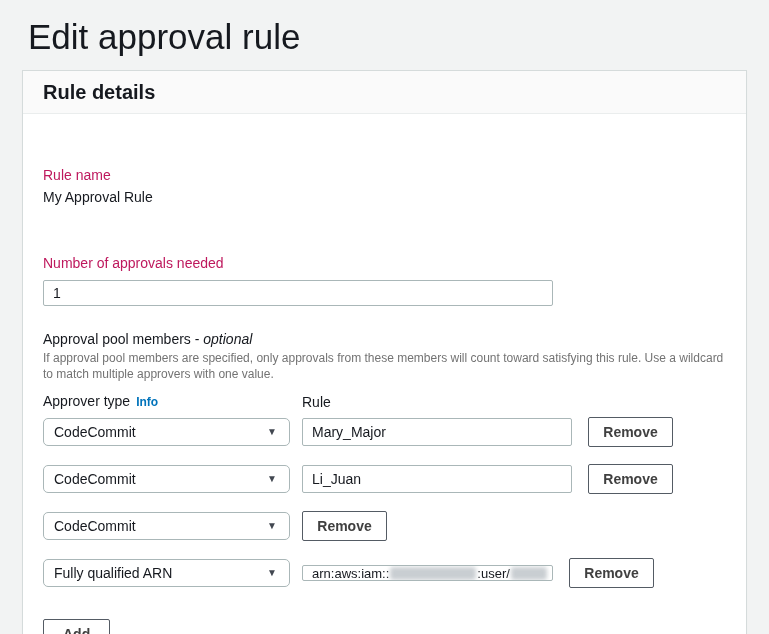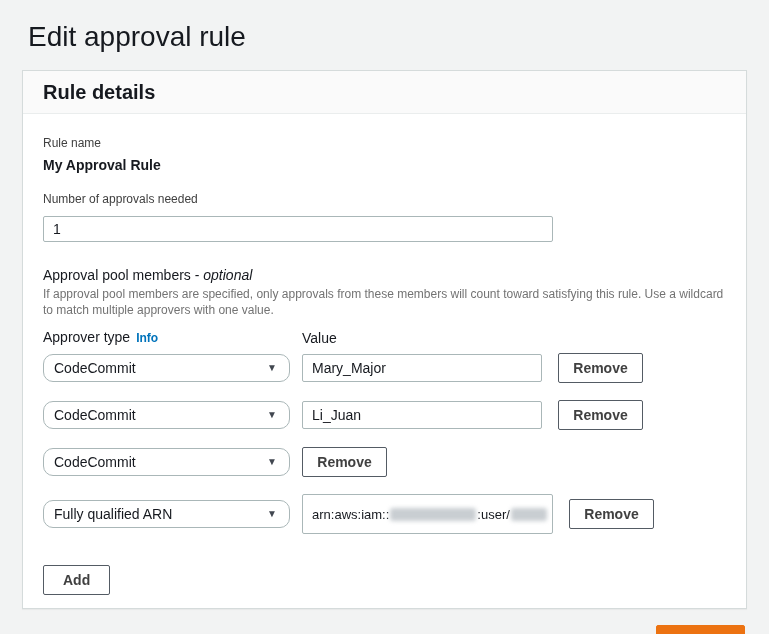--- a/index.html
+++ b/index.html
@@ -5,21 +5,21 @@
   * { box-sizing: border-box; margin: 0; padding: 0; }
   html, body { width: 769px; height: 634px; }
   body {
     background: #f2f3f3;
     font-family: "Liberation Sans", sans-serif;
     color: #16191f;
     overflow: hidden;
   }
   .page { padding: 20px 22px 0 22px; }
   .page-title {
-    font-size: 28px;
+    font-size: 35px;
     font-weight: 400;
     line-height: 34px;
     margin: 0 0 16px 6px;
     color: #16191f;
   }
   .card {
     background: #ffffff;
     border: 1px solid #d5dbdb;
     border-radius: 0;
     box-shadow: 0 1px 1px rgba(0,0,0,0.04);
@@ -31,30 +31,30 @@
   }
   .card-header h2 {
     font-size: 20px;
     font-weight: 700;
     line-height: 20px;
     color: #16191f;
   }
   .card-body { padding: 20px 20px 13px 20px; }
 
   .field-label {
-    font-size: 12px;
+    font-size: 14px;
     line-height: 18px;
-    color: #404040;
+    color: #be185d;
+    margin-top: 32px;
   }
   .static-value {
     font-size: 14px;
     line-height: 18px;
     margin-top: 4px;
     color: #16191f;
-    font-weight: bold;
   }
   .section-gap { height: 16px; }
 
   .text-input {
     display: block;
     width: 510px;
     height: 26px;
     border: 1px solid #aab7b8;
     border-radius: 2px;
     padding: 0 9px;
@@ -91,46 +91,46 @@
     text-decoration: none;
     margin-left: 6px;
     cursor: pointer;
   }
 
   .member-row { display: flex; align-items: center; margin-bottom: 17px; }
   .dropdown {
     width: 247px;
     height: 28px;
     border: 1px solid #aab7b8;
-    border-radius: 10px;
+    border-radius: 5px;
     background: #fff;
     display: flex;
     align-items: center;
     justify-content: space-between;
     padding: 0 12px 0 10px;
     margin-right: 12px;
     cursor: pointer;
   }
   .dropdown-text { font-size: 14px; color: #16191f; }
   .caret { font-size: 10px; color: #414750; line-height: 1; }
   .value-input {
-    width: 240px;
+    width: 270px;
     height: 28px;
     border: 1px solid #aab7b8;
     border-radius: 2px;
     padding: 0 9px;
     font-size: 14px;
     font-family: "Liberation Sans", sans-serif;
     color: #16191f;
     background: #fff;
     margin-right: 16px;
   }
   .arn-box {
     width: 251px;
-    height: 40px;
+    height: 16px;
     border: 1px solid #aab7b8;
     border-radius: 2px;
     padding: 0 6px 0 9px;
     font-size: 13px;
     color: #16191f;
     background: #fff;
     margin-right: 16px;
     display: flex;
     align-items: center;
     white-space: nowrap;
@@ -211,21 +211,21 @@
       <input class="text-input" type="text" value="1" style="">
 
       <div class="pool-section">
         <div class="pool-label"><span>Approval pool members - </span><span class="optional">optional</span></div>
         <div class="pool-desc">If approval pool members are specified, only approvals from these members will count toward satisfying this rule. Use a wildcard to match multiple approvers with one value.</div>
 
         <div class="col-labels">
           <div class="col-approver">
             <span>Approver type</span><a class="info-link">Info</a>
           </div>
-          <div class="col-value">Value</div>
+          <div class="col-value">Rule</div>
         </div>
 
         <div class="member-row">
           <div class="dropdown">
             <span class="dropdown-text">CodeCommit</span>
             <span class="caret">▼</span>
           </div>
           <input class="value-input" type="text" value="Mary_Major" style="">
           <button class="btn-secondary remove-btn">Remove</button>
         </div>

